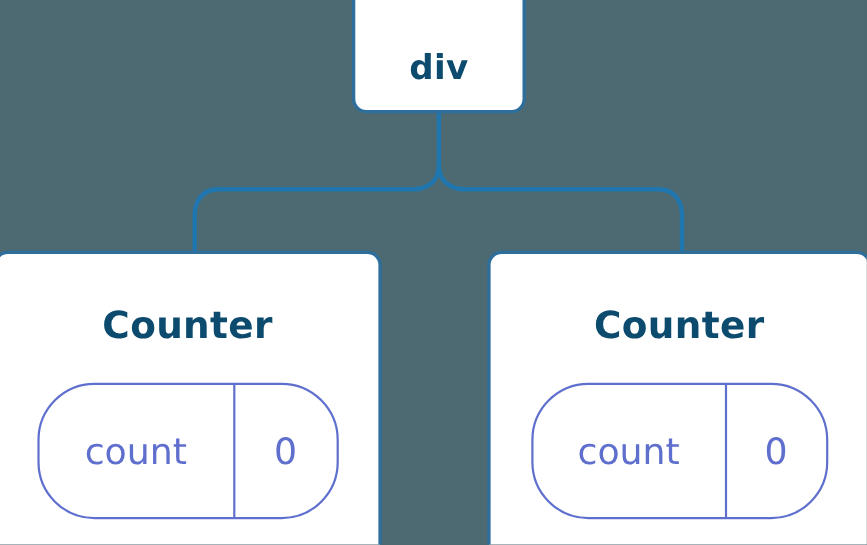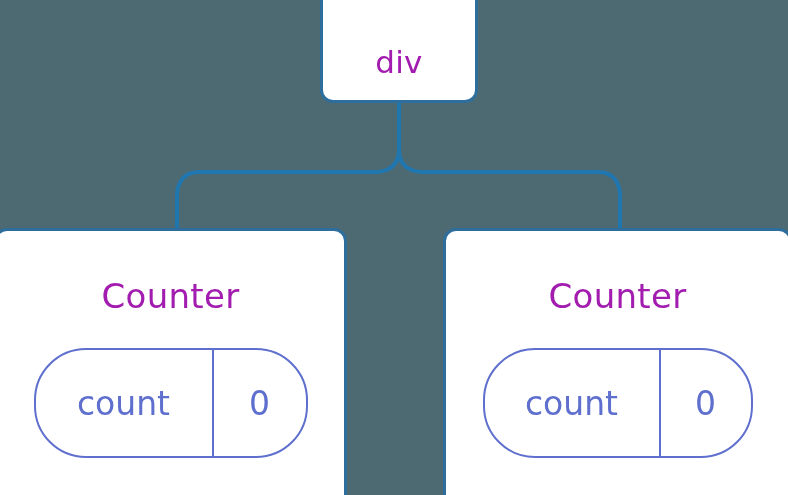--- a/index.html
+++ b/index.html
@@ -68,35 +68,35 @@
   .node-child-left {
     left: -6px;
     width: 353px;
   }
   .node-child-right {
     left: 443px;
     width: 349px;
   }
 
   .node-title {
-    color: #a21caf;
+    color: #0c4a6e;
     font-size: 34px;
     letter-spacing: 0.3px;
     white-space: nowrap;
-    font-weight: 400;
+    font-weight: 700;
   }
   .node-child .node-title {
     margin-top: 45px;
     text-align: center;
   }
 
   
   .state-pill {
     margin-top: 32px;
-    height: 110px;
+    height: 124px;
     display: flex;
     align-items: stretch;
     border: 2px solid #5f6fce;
     border-radius: 52px;
     box-sizing: border-box;
     background: #ffffff;
     overflow: hidden;
   }
   .state-key,
   .state-value {

